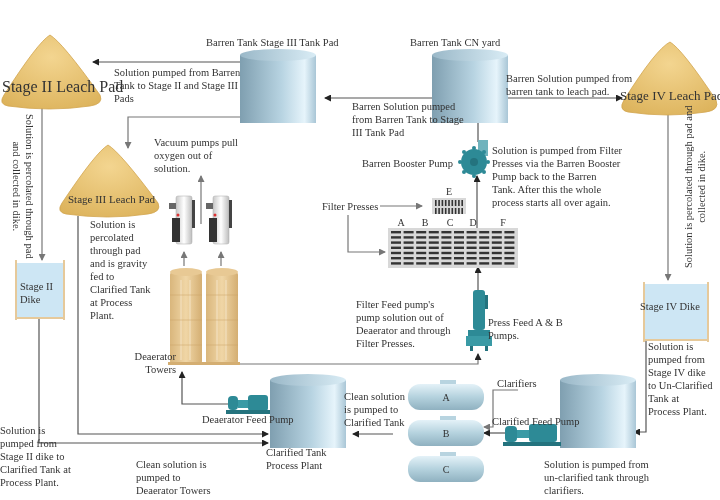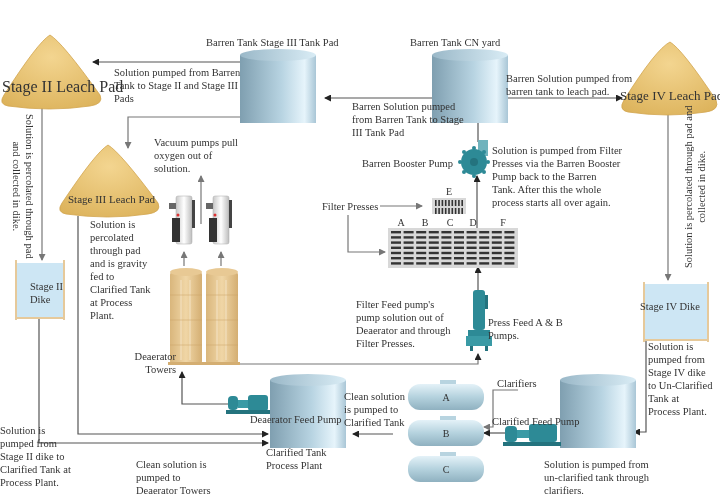--- a/index.html
+++ b/index.html
@@ -344,31 +344,31 @@
 
 <div class="lbl" style="left:2px; top:80px; width:96px; font-size:16px;">Stage II Leach Pad</div>
 <div class="lbl" style="left:68px; top:193px; width:96px; font-size:11px;">Stage III Leach Pad</div>
 <div class="lbl" style="left:620px; top:89px; width:100px; font-size:13px;">Stage IV Leach Pad</div>
 
 <div class="lbl" style="left:206px; top:36px; width:160px;">Barren Tank Stage III Tank Pad</div>
 <div class="lbl" style="left:410px; top:36px; width:120px;">Barren Tank CN yard</div>
 <div class="lbl" style="left:266px; top:446px; width:84px; white-space:pre;">Clarified Tank
 Process Plant</div>
 
-<div class="lbl" style="left:30px; top:280px; width:72px; white-space:pre;">Stage II
+<div class="lbl" style="left:20px; top:280px; width:72px; white-space:pre;">Stage II
 Dike</div>
 <div class="lbl" style="left:640px; top:300px; width:72px;">Stage IV Dike</div>
 
 <div class="lbl" style="left:362px; top:157px; width:96px;">Barren Booster Pump</div>
 <div class="lbl lbl-l" style="left:322px; top:200px;">Filter Presses</div>
 <div class="lbl" style="left:488px; top:316px; width:82px; white-space:pre;">Press Feed A &amp; B
 Pumps.</div>
 <div class="lbl" style="left:120px; top:350px; width:48px; white-space:pre; text-align:right;margin-left:8px;">Deaerator
 Towers</div>
-<div class="lbl" style="left:202px; top:413px; width:100px;margin-left:48px;">Deaerator Feed Pump</div>
+<div class="lbl" style="left:202px; top:413px; width:100px;">Deaerator Feed Pump</div>
 <div class="lbl lbl-l" style="left:497px; top:377px;">Clarifiers</div>
 <div class="lbl" style="left:492px; top:415px; width:84px;">Clarified Feed Pump</div>
 
 <div class="lbl" style="left:114px; top:66px; width:126px; white-space:pre;">Solution pumped from Barren
 Tank to Stage II and Stage III
 Pads</div>
 <div class="lbl" style="left:316px; top:100px; width:112px; white-space:pre;margin-left:36px;">Barren Solution pumped
 from Barren Tank to Stage
 III Tank Pad</div>
 <div class="lbl" style="left:506px; top:72px; width:124px; white-space:pre;">Barren Solution pumped from

